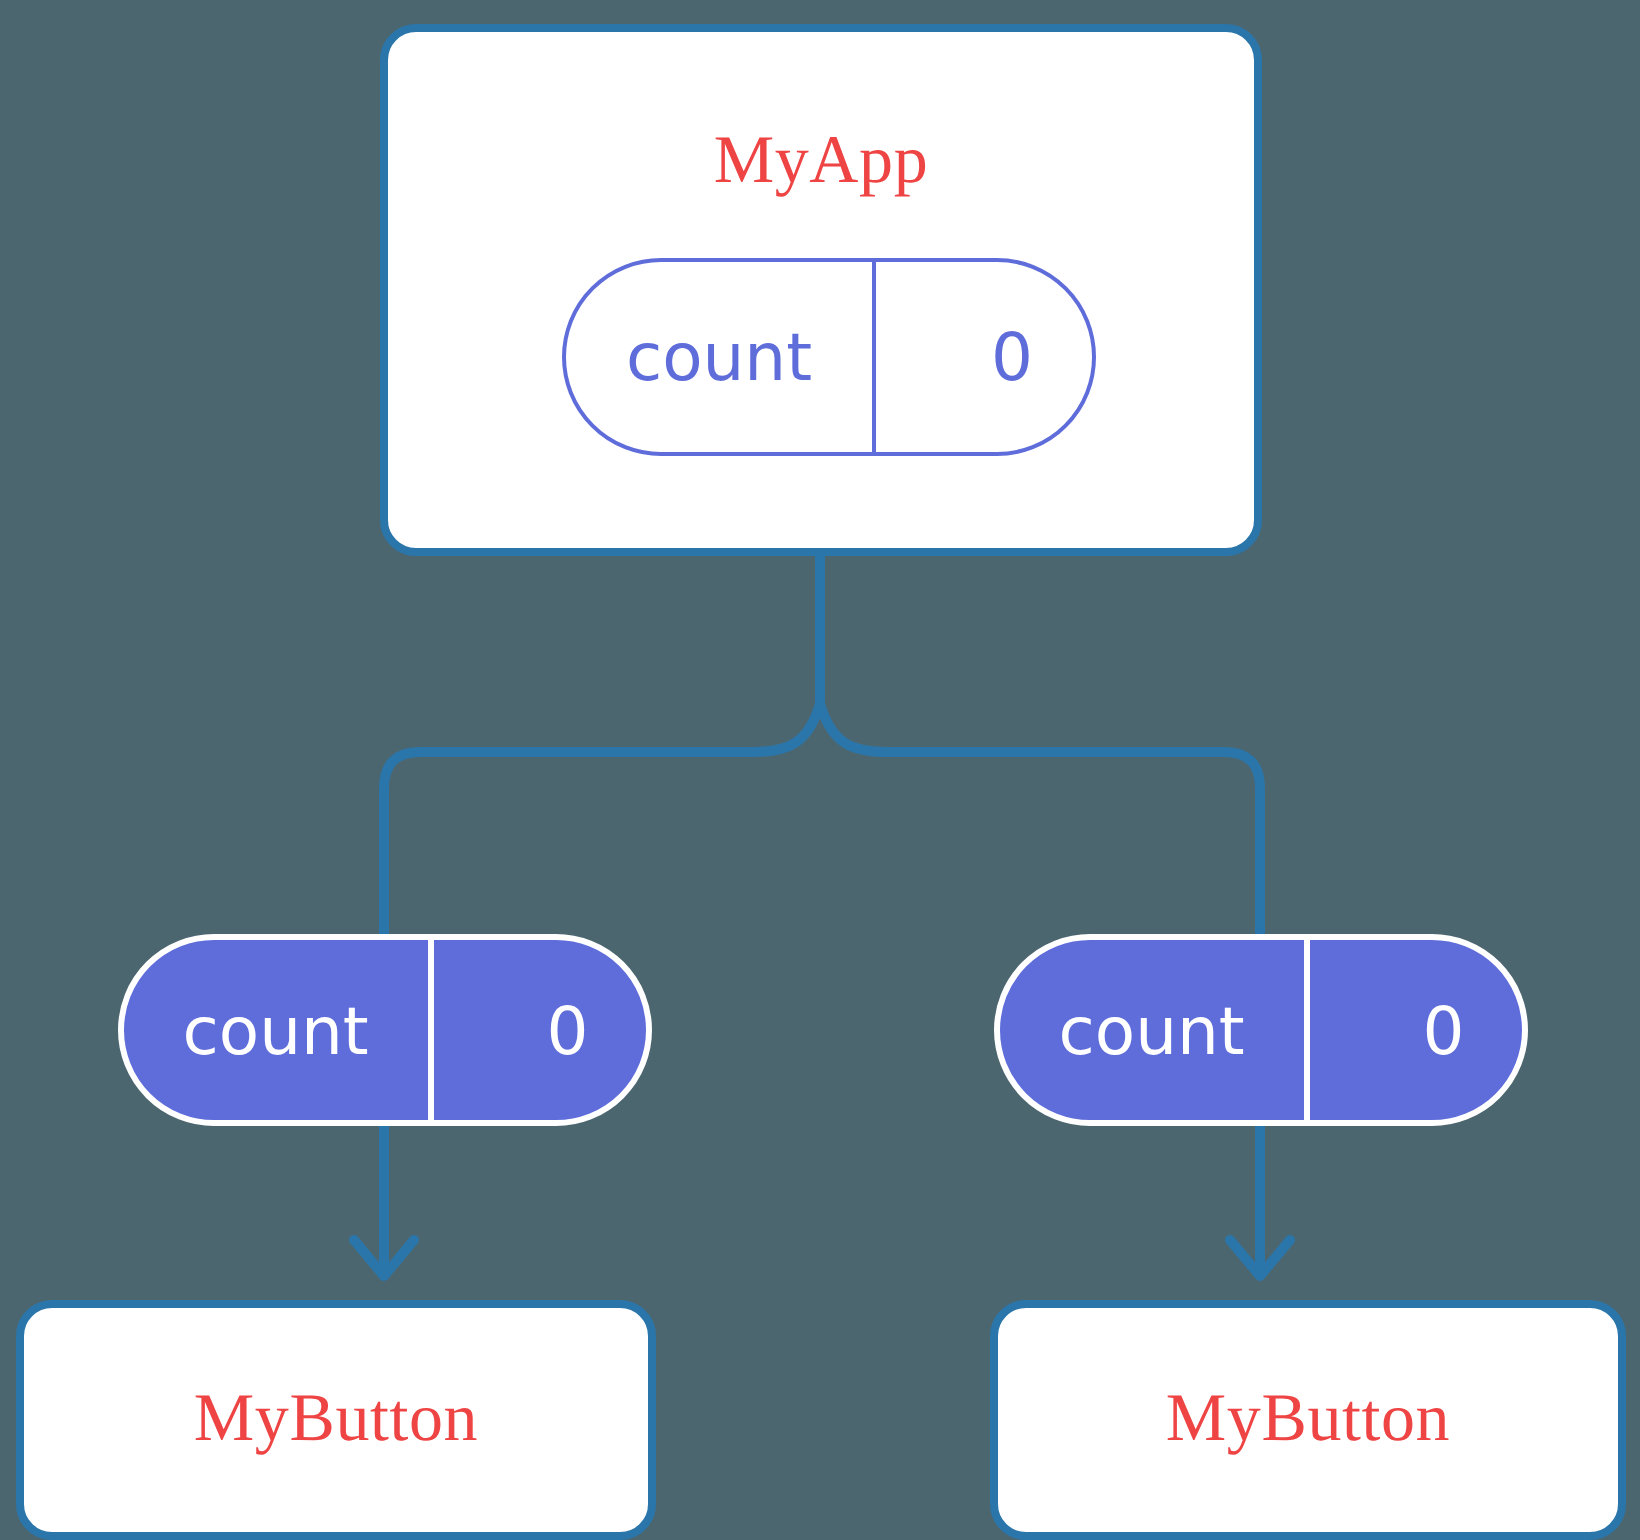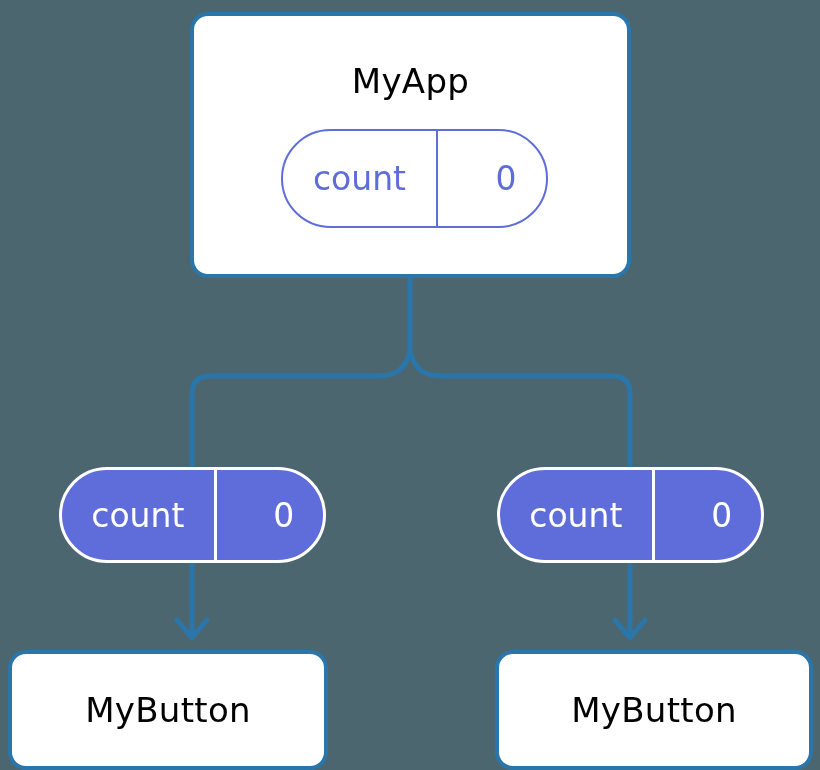--- a/index.html
+++ b/index.html
@@ -32,25 +32,26 @@
     position: absolute;
     background: #ffffff;
     border: 4px solid #2a76ab;
     border-radius: 18px;
     box-sizing: border-box;
     display: flex;
     flex-direction: column;
     align-items: center;
   }
   .component-title {
-    color: #000000;
+    color: #ef4444;
     font-size: 34px;
     letter-spacing: 0.3px;
     line-height: 1;
     white-space: nowrap;
+    font-family: Liberation Serif, serif;
   }
 
   #app-box {
     left: 190px;
     top: 12px;
     width: 441px;
     height: 266px;
     justify-content: flex-start;
     padding-top: 48px;
   }

